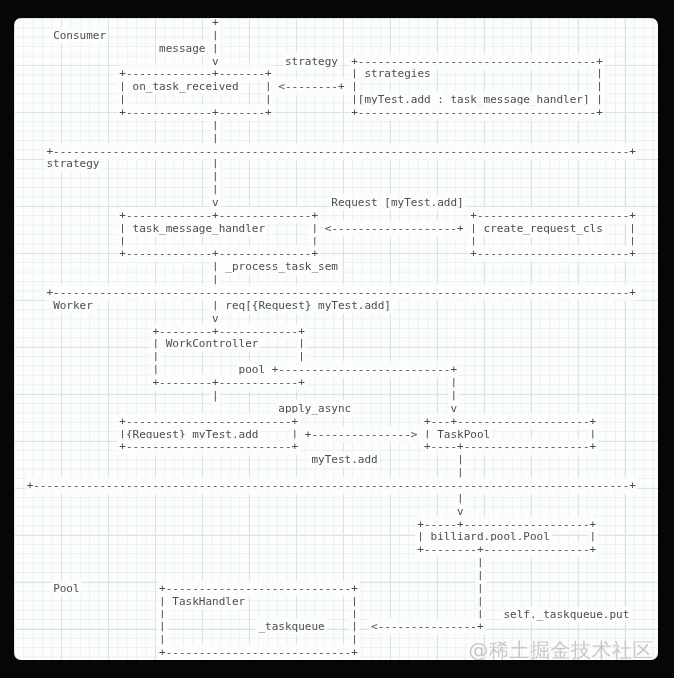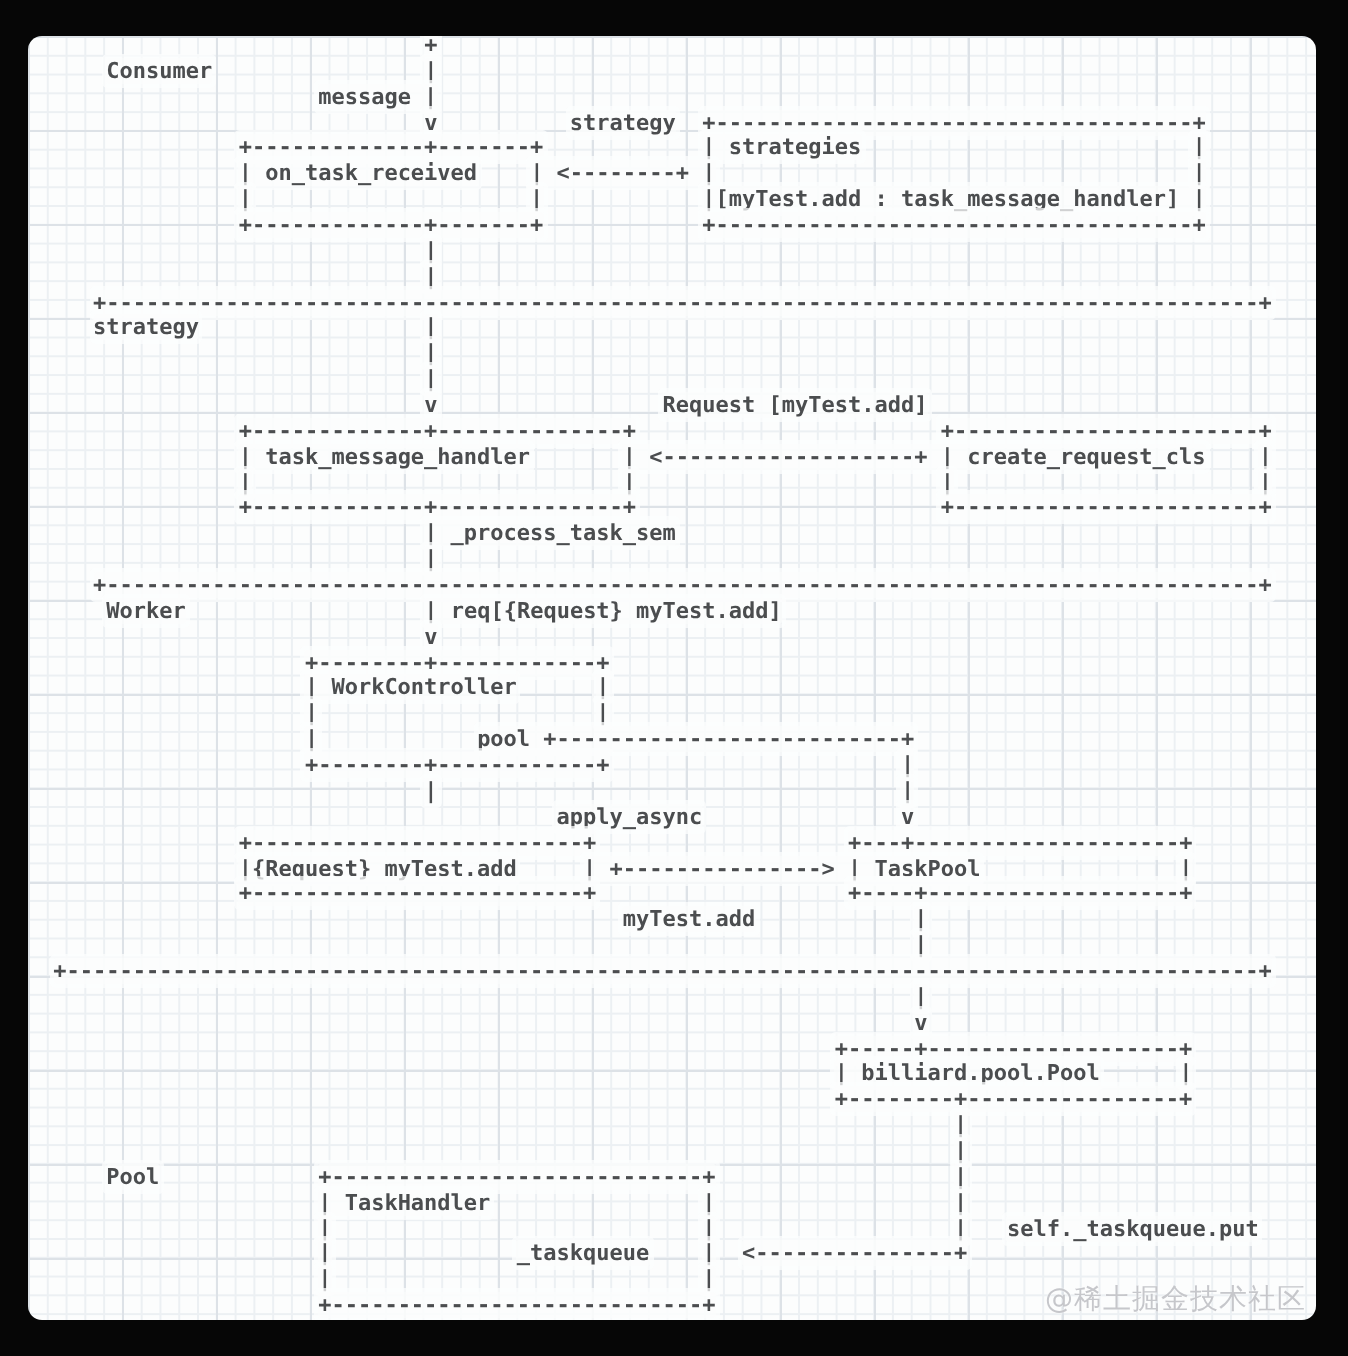--- a/index.html
+++ b/index.html
@@ -15,30 +15,30 @@
       linear-gradient(#dde2e7 1px, transparent 1px),
       linear-gradient(90deg, #dde2e7 1px, transparent 1px),
       linear-gradient(#ecf0f3 1px, transparent 1px),
       linear-gradient(90deg, #ecf0f3 1px, transparent 1px);
     background-size:47px 47px,47px 47px,9.4px 9.4px,9.4px 9.4px;
   }
   pre.ascii{
     margin:0;position:absolute;left:6px;top:-1px;
     font-family:"DejaVu Sans Mono", monospace;
     font-size:11px;line-height:12.86px;
-    color:#4b4d4f;white-space:pre;letter-spacing:0;font-weight:bold;
+    color:#4b4d4f;white-space:pre;letter-spacing:0;
   }
   pre.ascii .run{
     background:rgba(252,253,253,0.88);
     box-shadow:0 0 0 2px rgba(252,253,253,0.75);
     border-radius:1px;
   }
   .watermark{
     position:absolute;right:5px;bottom:0px;
-    font-size:14px;line-height:20px;color:#c6c7cb;
+    font-size:20px;line-height:20px;color:#c6c7cb;
     letter-spacing:0.5px;
     text-shadow:0 0 1px #ffffff;
     user-select:none;
   }
 </style>
 </head>
 <body>
 
 <div class="canvas">
   <pre class="ascii">                             <span class="run">+</span>

